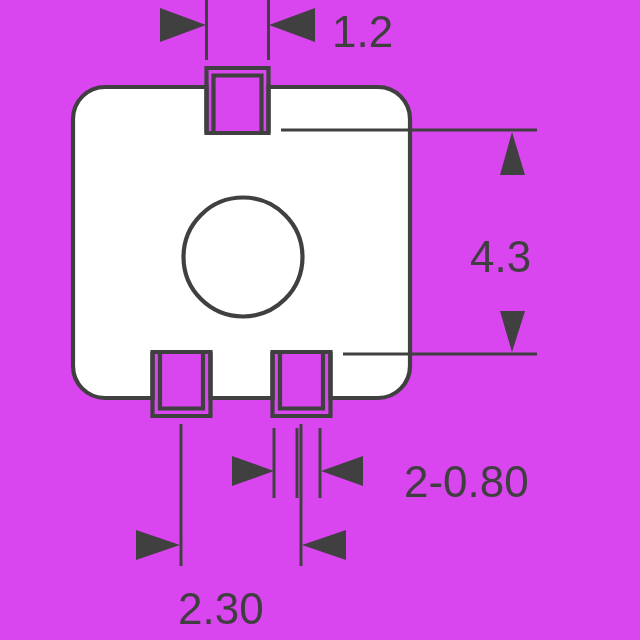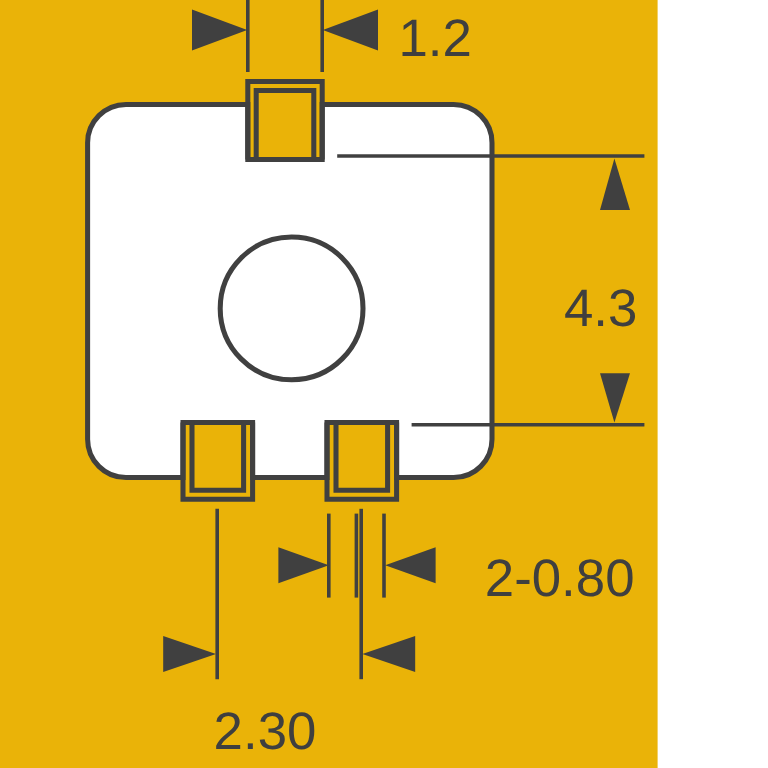--- a/index.html
+++ b/index.html
@@ -8,23 +8,23 @@
     background: #ffffff;
   }
   body {
     width: 640px;
     height: 640px;
     overflow: hidden;
     font-family: "Liberation Sans", sans-serif;
   }
   #drawing-root {
     position: relative;
-    width: 548px;
+    width: 640px;
     height: 640px;
-    background: #eab308;
+    background: #d946ef;
   }
   svg#tech-drawing {
     display: block;
     width: 640px;
     height: 640px;
   }
   .dim-text {
     font-family: "Liberation Sans", sans-serif;
     font-size: 44px;
     fill: #3f3f3f;

